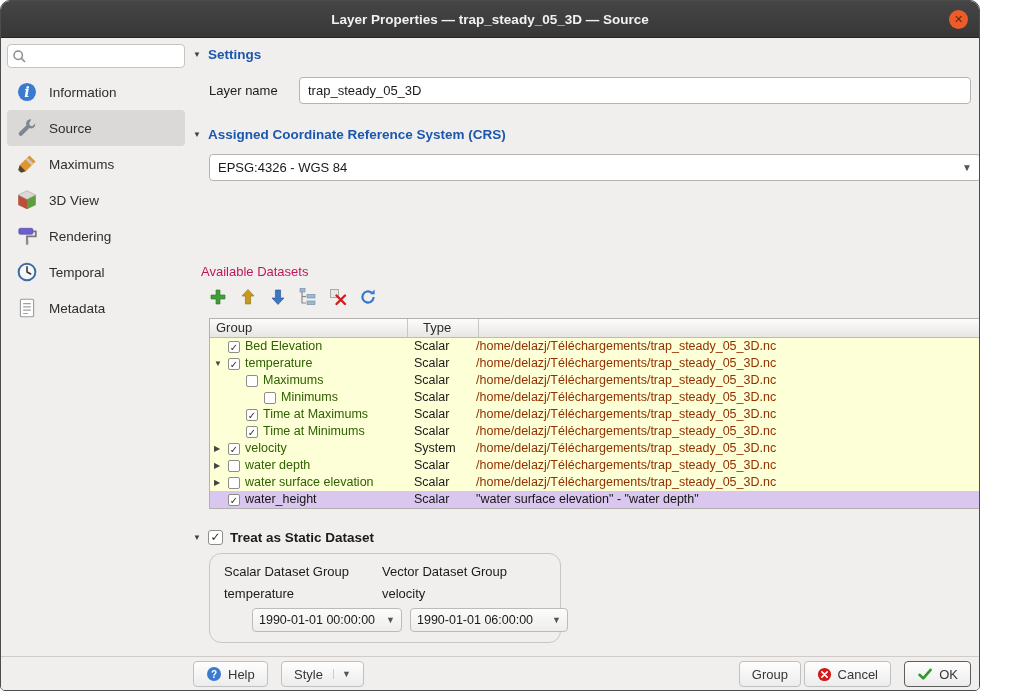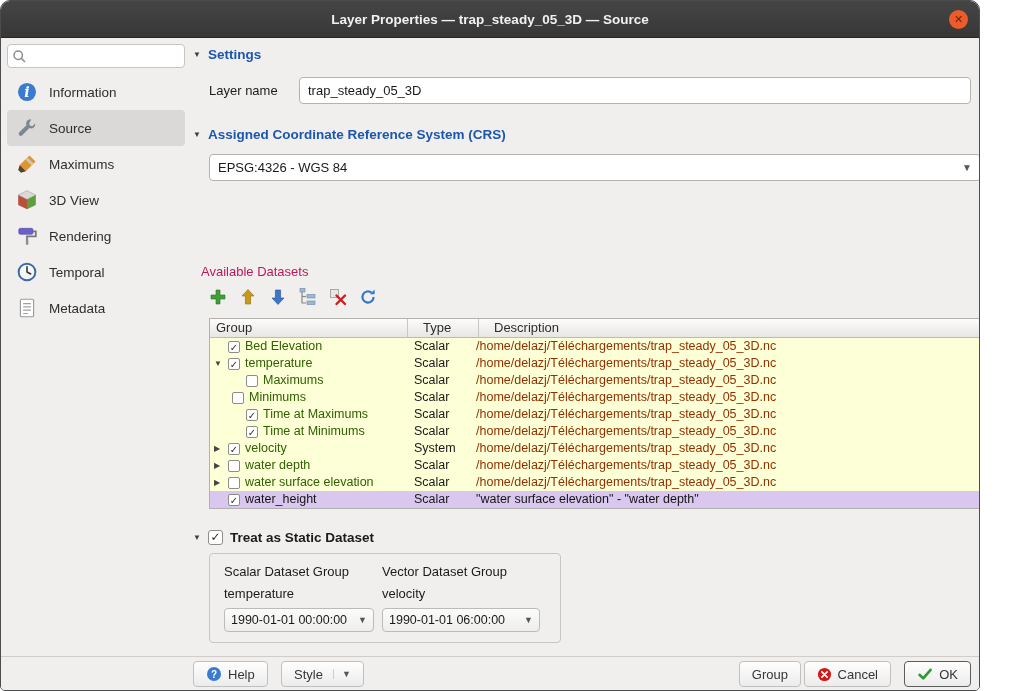--- a/index.html
+++ b/index.html
@@ -83,25 +83,25 @@
     color:#5a5a5a; line-height:13px; cursor:pointer; }
   .varrow.up { top:0; } .varrow.down { bottom:0; }
   .vthumb { position:absolute; left:1px; right:1px; top:14px; height:116px; background:#c9c7c4;
     border:1px solid #aeacaa; border-radius:5px; cursor:grab; }
 
   
   .static-header { position:absolute; display:flex; align-items:center; gap:7px;
     font-size:13.5px; font-weight:bold; color:#1b1b1b; }
   .cb-big { width:15px; height:15px; border:1px solid #8f8d8a; border-radius:3px; background:#fff;
     font-size:12px; line-height:13px; text-align:center; color:#2d2d2d; font-weight:bold; cursor:pointer; }
-  .static-frame { position:absolute; border:1px solid #c8c6c3; border-radius:4px; }
+  .static-frame { position:absolute; border:1px solid #c8c6c3; border-radius:12px; }
   .sf-label { position:absolute; font-size:13px; color:#1b1b1b; }
   .combo-sm { position:absolute; height:24px; background:linear-gradient(#fcfcfc,#ededeb);
     border:1px solid #bdbbb8; border-radius:4px; display:flex; align-items:center; padding:0 6px;
-    font-size:12.5px; color:#1a1a1a; cursor:pointer; }
+    font-size:12.5px; color:#1a1a1a; cursor:pointer;margin-left:28px; }
   .combo-sm .combo-text { flex:1; overflow:hidden; white-space:nowrap; }
   .combo-sm .arrow { font-size:9px; color:#555; margin-left:4px; flex:none; }
 
   
   .footer { position:absolute; left:0; right:0; bottom:0; height:34px; border-top:1px solid #cfccca;
     background:var(--dialog_bg,#f1efed); }
   .btn { position:absolute; top:4px; height:26px; display:flex; align-items:center; gap:6px;
     padding:0 12px; background:linear-gradient(#fefefe,#ececec); border:1px solid #c2c0be;
     border-radius:4px; font-size:13px; color:#363636; cursor:pointer; }
   .btn.default { border-color:#5d5d5d; }
@@ -259,21 +259,20 @@
             <path d="M15.6 10a5.6 5.6 0 1 1-2-4.3" fill="none" stroke="#3478c8" stroke-width="2.2"></path>
             <path d="M16.6 2.6v4.6h-4.6z" fill="#3478c8"></path>
           </svg>
         </span>
     </div>
 
     <div class="table" style="left:18px; top:277px; width:800px; height:191px;">
       <div class="thead">
         <div class="th th-group">Group</div>
         <div class="th th-type">Type</div>
-        <div class="th th-desc">Description</div>
       </div>
       <div class="tbody">
           <div class="trow">
             <div class="c-group" style="padding-left: 4px;">
               <span class="expander"></span>
               <span class="tcb">✓</span>
               <span class="gname">Bed Elevation</span>
             </div>
             <div class="c-type">Scalar</div>
             <div class="c-desc">/home/delazj/Téléchargements/trap_steady_05_3D.nc</div>
@@ -290,21 +289,21 @@
           <div class="trow">
             <div class="c-group" style="padding-left: 22px;">
               <span class="expander"></span>
               <span class="tcb"></span>
               <span class="gname">Maximums</span>
             </div>
             <div class="c-type">Scalar</div>
             <div class="c-desc">/home/delazj/Téléchargements/trap_steady_05_3D.nc</div>
           </div>
           <div class="trow">
-            <div class="c-group" style="padding-left: 8px;">
+            <div class="c-group" style="padding-left: 40px;">
               <span class="expander"></span>
               <span class="tcb"></span>
               <span class="gname">Minimums</span>
             </div>
             <div class="c-type">Scalar</div>
             <div class="c-desc">/home/delazj/Téléchargements/trap_steady_05_3D.nc</div>
           </div>
           <div class="trow">
             <div class="c-group" style="padding-left: 22px;">
               <span class="expander"></span>

